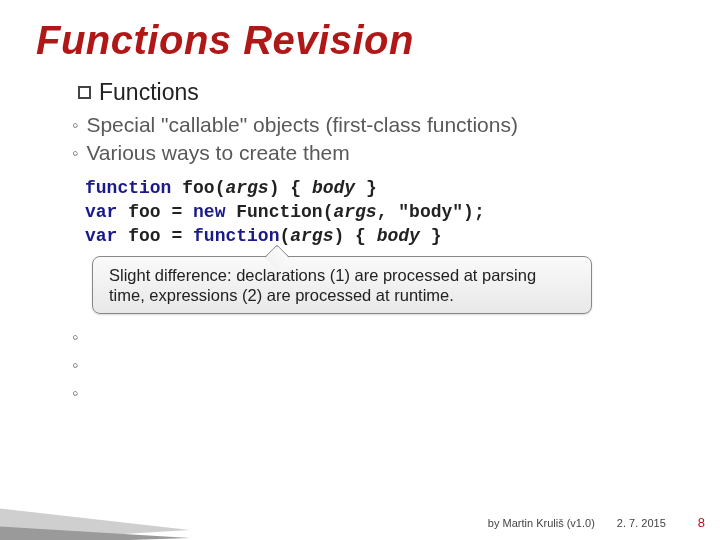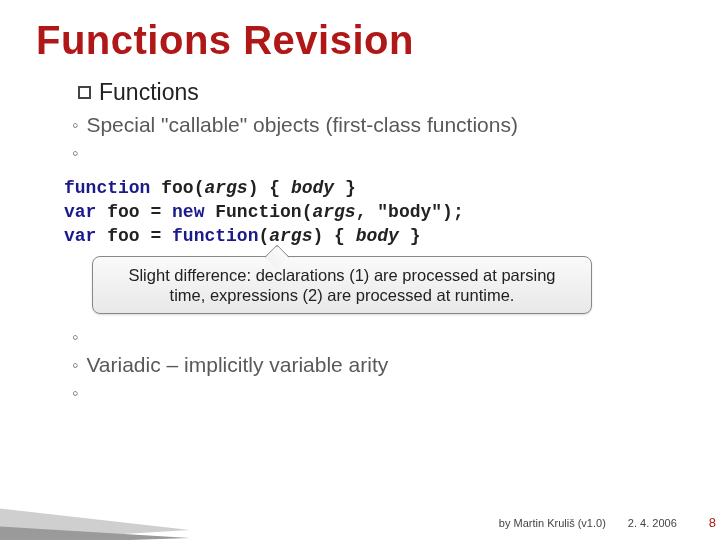--- a/index.html
+++ b/index.html
@@ -1,32 +1,32 @@
 <!DOCTYPE html>
 <html><head>
 <meta charset="utf-8">
 <style>
   * { margin: 0; padding: 0; box-sizing: border-box; }
   html, body { width: 720px; height: 540px; background: #fff; font-family: "Segoe UI", "Trebuchet MS", Arial, sans-serif; color: #222; position: relative; overflow: hidden; }
   .slide { width: 720px; height: 540px; position: relative; padding: 18px 36px 0 36px; }
-  .title { font-size: 40px; font-weight: 700; color: #b01818; margin-bottom: 16px; letter-spacing: 0.5px; }
+  .title { font-size: 40px; font-weight: 700; color: #b01818; margin-bottom: 16px; letter-spacing: 0.5px; font-style: italic; }
   .h1-row { display: flex; align-items: center; gap: 8px; margin-bottom: 6px; margin-left: 6px; padding-left: 36px; }
   .h1-row .box { width: 13px; height: 13px; border: 2px solid #444; display: inline-block; }
   .h1-row .txt { font-size: 23px; color: #222; }
   .h2-row { display: flex; align-items: flex-start; gap: 8px; margin-left: 36px; margin-top: 2px; }
   .h2-row .caret { font-size: 18px; color: #666; line-height: 26px; }
   .h2-row .txt { font-size: 21px; color: #595959; line-height: 26px; }
-  .codeblock { font-family: Consolas, "Courier New", monospace; font-size: 18px; font-weight: 700; margin: 10px 0 8px 28px; line-height: 24px; color: #222; }
+  .codeblock { font-family: Consolas, "Courier New", monospace; font-size: 18px; font-weight: 700; margin: 10px 0 8px 49px; line-height: 24px; color: #222; }
   .tok-kw { color: #1a1a8a; }
   .tok-it { font-style: italic; }
   .callout-wrap { position: relative; margin: 4px 0 8px 56px; }
-  .callout { background: linear-gradient(#fafafa, #e8e8e8); border: 1px solid #888; border-radius: 8px; padding: 8px 16px; width: 500px; text-align: center; font-size: 16.5px; color: #222; line-height: 20px; box-shadow: 0 1px 2px rgba(0,0,0,0.15); position: relative; margin-top: 8px; }
+  .callout { background: linear-gradient(#fafafa, #e8e8e8); border: 1px solid #888; border-radius: 8px; padding: 8px 16px; width: 500px; text-align: left; font-size: 16.5px; color: #222; line-height: 20px; box-shadow: 0 1px 2px rgba(0,0,0,0.15); position: relative; margin-top: 8px; }
   .callout-point { position: absolute; top: -9px; left: 175px; width: 18px; height: 18px; background: linear-gradient(#fafafa,#f2f2f2); border-left: 1px solid #888; border-top: 1px solid #888; transform: rotate(45deg); border-top-left-radius: 3px; }
   .lower { margin-top: 10px; }
-  .footer { position: absolute; bottom: 10px; left: 0; width: 720px; display: flex; justify-content: flex-end; align-items: center; gap: 22px; padding-right: 4px; font-size: 11px; color: #444; }
+  .footer { position: absolute; bottom: 10px; left: 0; width: 720px; display: flex; justify-content: flex-end; align-items: center; gap: 22px; padding-right: 15px; font-size: 11px; color: #444; }
   .footer .pg { color: #b01818; font-size: 13px; margin-left: 10px; }
   .wedge { position: absolute; left: -110px; bottom: -8px; width: 300px; height: 110px; overflow: visible; pointer-events: none; }
 </style>
 </head>
 <body>
 
 <div class="slide">
 
   <div class="title">Functions Revision</div>
 
@@ -34,20 +34,21 @@
     <span class="box"></span>
     <span class="txt">Functions</span>
   </div>
 
   <div class="h2-row">
     <span class="caret">◦</span>
     <span class="txt">Special "callable" objects (first-class functions)</span>
   </div>
   <div class="h2-row">
     <span class="caret">◦</span>
+    <span class="txt">Various ways to create them</span>
   </div>
 
   <div class="codeblock">
     <div><span class="tok-kw">function</span><span> foo(</span><span class="tok-it">args</span><span>) { </span><span class="tok-it">body</span><span> }</span></div>
     <div><span class="tok-kw">var</span><span> foo = </span><span class="tok-kw">new</span><span> Function(</span><span class="tok-it">args</span><span>, </span><span>"body"</span><span>);</span></div>
     <div><span class="tok-kw">var</span><span> foo = </span><span class="tok-kw">function</span><span>(</span><span class="tok-it">args</span><span>) { </span><span class="tok-it">body</span><span> }</span></div>
   </div>
 
   <div class="callout-wrap">
     <div class="callout">
@@ -55,32 +56,31 @@
       <span>Slight difference: declarations (1) are processed at parsing time, expressions (2) are processed at runtime.</span>
     </div>
   </div>
 
   <div class="lower">
     <div class="h2-row">
       <span class="caret">◦</span>
     </div>
     <div class="h2-row">
       <span class="caret">◦</span>
-      <span class="txt">Variadic – implicitly variable arity</span>
     </div>
     <div class="h2-row">
       <span class="caret">◦</span>
     </div>
   </div>
 
   <svg class="wedge" viewBox="0 0 300 110">
     <polygon points="0,110 300,92 0,58" fill="#cfcfcf"></polygon>
     <polygon points="0,110 300,100 0,82" fill="#9a9a9a"></polygon>
     <polygon points="0,110 300,108 0,100" fill="#555"></polygon>
   </svg>
 
   <div class="footer">
     <span>by Martin Kruliš (v1.0)</span>
-    <span>2. 4. 2006</span>
+    <span>2. 7. 2015</span>
     <span class="pg">8</span>
   </div>
 
 </div>
 
 </body></html>

